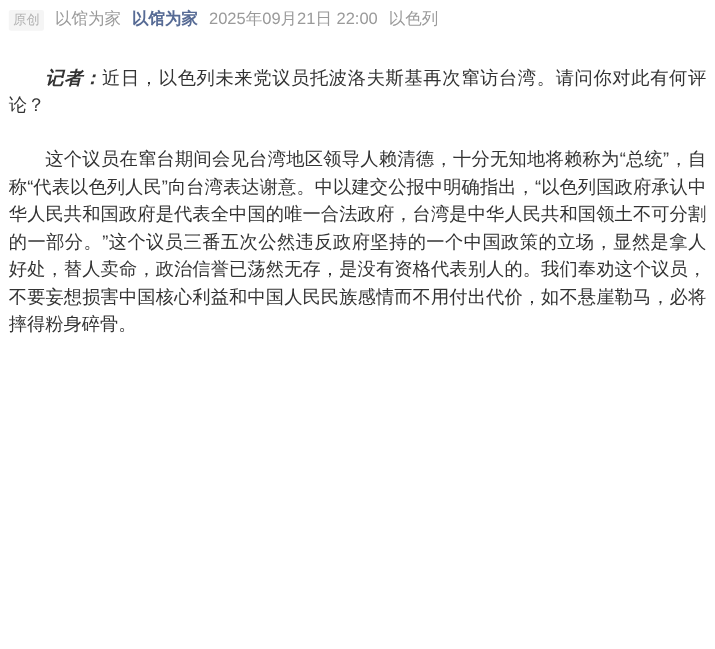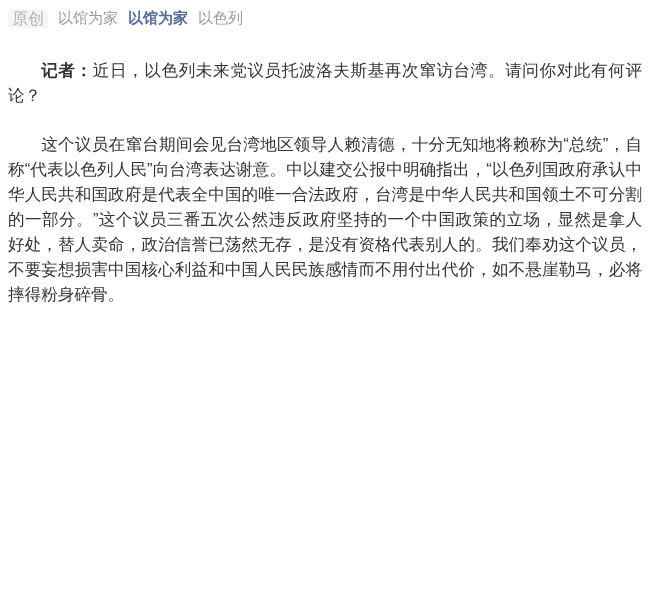--- a/index.html
+++ b/index.html
@@ -29,21 +29,21 @@
   .meta{
     font-size:15px;
     line-height:20px;
     color:var(--meta);
     margin:0 0 30px 0;
     display:flex;
     align-items:center;
   }
   .meta > *{margin-right:10px;}
   .badge{
-    font-size:16px;
+    font-size:12px;
     line-height:17px;
     padding:1px 4px;
     border-radius:2px;
     background:var(--badge-bg);
     color:var(--badge-text);
     flex:0 0 auto;
   }
   .author{color:var(--meta);}
   .account{
     color:var(--link);
@@ -53,31 +53,32 @@
   }
   .datetime,.location{color:var(--meta);}
   .content p{
     font-size:16.6px;
     line-height:25px;
     color:var(--body-text);
     text-align:justify;
     text-indent:2em;
     margin:0 0 24px 0;
   }
-  .content p strong{font-weight:700;}
+  .content p strong{font-weight:700;font-style:italic;}
 </style>
 </head>
 <body>
 
 <div class="article">
 
   <div class="meta">
     <span class="badge">原创</span>
     <span class="author">以馆为家</span>
     <a class="account">以馆为家</a>
+    <span class="datetime">2025年09月21日 22:00</span>
     <span class="location">以色列</span>
   </div>
 
   <div class="content" id="content">
       <p><strong>记者：</strong>近日，以色列未来党议员托波洛夫斯基再次窜访台湾。请问你对此有何评论？</p>
       <p>这个议员在窜台期间会见台湾地区领导人赖清德，十分无知地将赖称为“总统”，自称“代表以色列人民”向台湾表达谢意。中以建交公报中明确指出，“以色列国政府承认中华人民共和国政府是代表全中国的唯一合法政府，台湾是中华人民共和国领土不可分割的一部分。”这个议员三番五次公然违反政府坚持的一个中国政策的立场，显然是拿人好处，替人卖命，政治信誉已荡然无存，是没有资格代表别人的。我们奉劝这个议员，不要妄想损害中国核心利益和中国人民民族感情而不用付出代价，如不悬崖勒马，必将摔得粉身碎骨。</p>
     </div>
 </div>
 
 </body></html>

